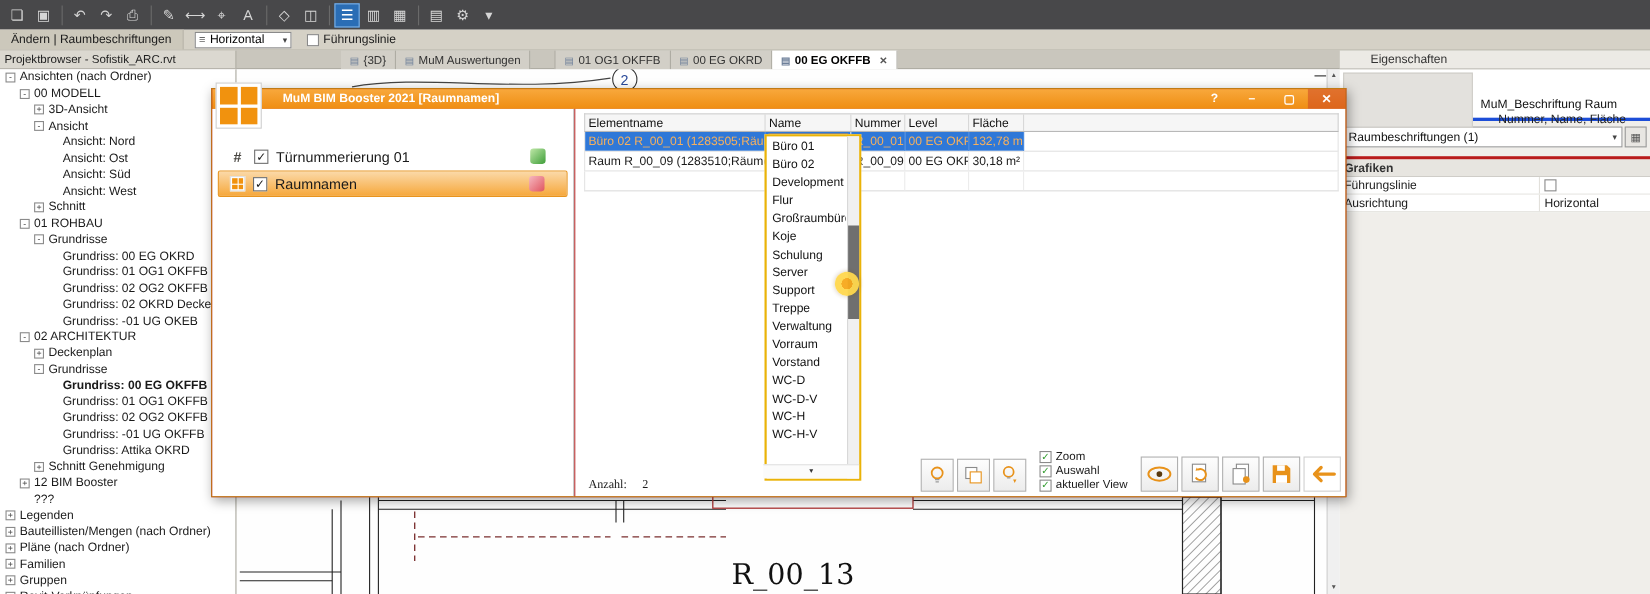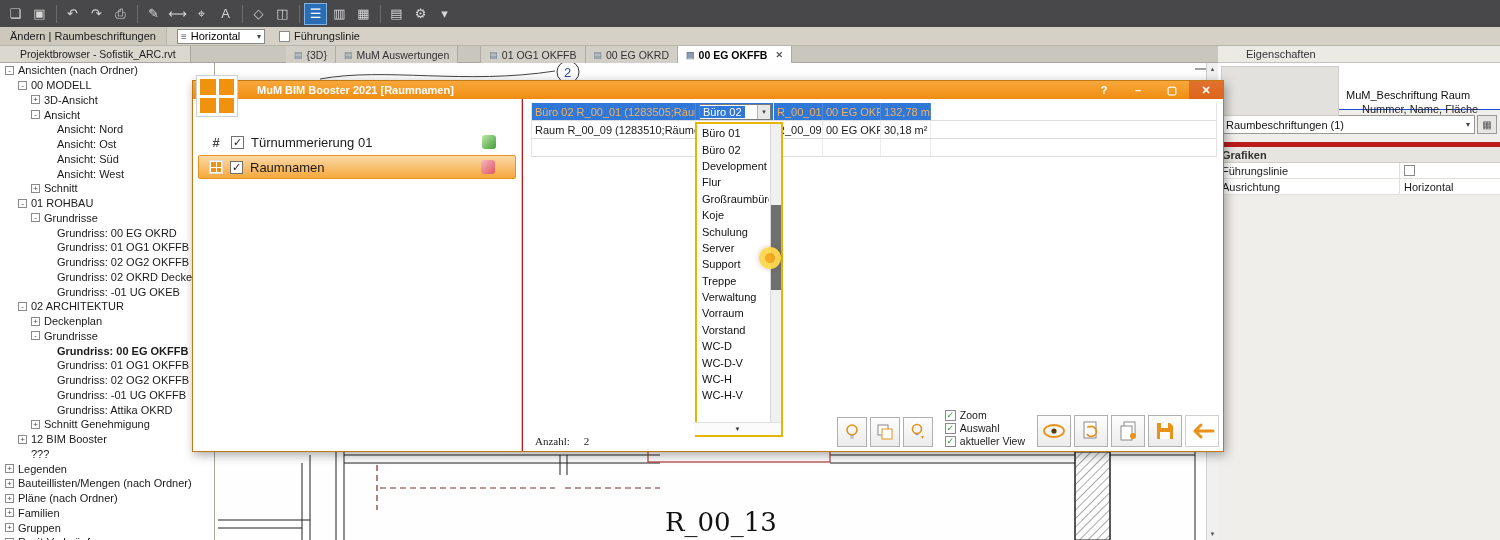--- a/index.html
+++ b/index.html
@@ -16,21 +16,21 @@
   .ribbon { position:absolute; top:27px; left:0; width:1500px; height:19px; background:#d5d1c6; border-bottom:1px solid #b8b5aa; display:flex; align-items:center; }
   .context-tab { padding:0 10px; height:100%; display:flex; align-items:center; background:#ccc8bb; border-right:1px solid #b8b5aa; color:#1a1a1a; }
   .align-combo { margin-left:10px; width:88px; height:15px; background:#fff; border:1px solid #8a8a8a; display:flex; align-items:center; padding:0 3px; gap:4px; }
   .align-combo .aicon { color:#666; font-size:10px; }
   .align-combo .aarrow { margin-left:auto; font-size:8px; color:#444; }
   .leader-check { margin-left:14px; display:flex; gap:4px; align-items:center; color:#1a1a1a; }
   .cb-empty { width:11px; height:11px; background:#fff; border:1px solid #8a8a8a; flex:none; }
 
   
   .viewbar { position:absolute; top:46px; left:0; width:1500px; height:17px; background:#c9c6bd; border-bottom:1px solid #a9a79e; display:flex; font-size:10.5px; }
-  .browser-title { width:191px; flex:none; background:#dbd8d0; border-right:1px solid #a9a79e; display:flex; align-items:center; padding-left:20px; color:#222; }
+  .browser-title { width:215px; flex:none; background:#dbd8d0; border-right:1px solid #a9a79e; display:flex; align-items:center; padding-left:4px; color:#222; }
   .tabs { display:flex; margin-left:95px; }
   .tab { height:17px; display:flex; align-items:center; gap:4px; padding:0 8px; background:#d2cfc7; border-right:1px solid #aeaca3; color:#333; }
   .tab.gap { margin-left:22px; border-left:1px solid #aeaca3; }
   .tab.active { background:#fff; font-weight:bold; color:#000; }
   .tab .ticon { color:#6d7f99; font-size:9px; }
   .tab .close { color:#555; font-size:9px; margin-left:4px; display:none; }
   .tab.active .close { display:inline; }
   .props-header { position:absolute; left:1218px; top:46px; width:282px; height:17px; background:#eceae5; border-bottom:1px solid #c4c2bc; display:flex; align-items:center; padding-left:28px; color:#333; z-index:6; }
 
   
@@ -47,29 +47,29 @@
 
   
   .canvas { position:absolute; left:215px; top:63px; width:991px; height:477px; background:#fefefe; overflow:hidden; z-index:1; }
   .vscroll { position:absolute; left:1206px; top:63px; width:12px; height:477px; background:#f0f0f0; border-left:1px solid #d0d0d0; z-index:5; }
   .vs-arrow { height:12px; display:flex; align-items:center; justify-content:center; font-size:6px; color:#555; }
   .vs-down { position:absolute; bottom:0; left:0; right:0; }
   .vs-thumb { position:absolute; top:300px; left:1px; right:1px; height:42px; background:#cdcdcd; border:1px solid #a8a8a8; }
 
   
   .props { position:absolute; left:1218px; top:63px; width:282px; height:477px; background:#f0eeea; z-index:5; }
-  .type-box { height:47px; background:#fff; border-bottom:1px solid #1d4ed8; position:relative; }
+  .type-box { height:47px; background:#fff; border-bottom:3px solid #1d4ed8; position:relative; }
   .type-img { position:absolute; left:3px; top:3px; width:118px; height:50px; background:#e3e1dd; border:1px solid #cfcdc8; }
   .type-name { position:absolute; left:128px; top:26px; color:#111; }
   .type-params { position:absolute; left:144px; top:40px; color:#222;text-align:center; }
   .selector-row { margin:5px 3px 0 3px; display:flex; gap:2px; }
   .selector { flex:1; height:19px; background:#fff; border:1px solid #9a9a9a; display:flex; align-items:center; padding:0 4px; color:#111; }
   .selector .sarrow { margin-left:auto; font-size:8px; color:#444; }
   .edit-type-btn { width:20px; height:19px; background:#e8e6e2; border:1px solid #9a9a9a; display:flex; align-items:center; justify-content:center; font-size:10px; color:#555; }
-  .pgrid { margin-top:8px; border-top:5px solid #b91c1c; background:#fff; }
+  .pgrid { margin-top:8px; border-top:3px solid #b91c1c; background:#fff; }
   .pgroup { height:16px; background:#e7e5e0; border-bottom:1px solid #cfcdc8; display:flex; align-items:center; padding-left:4px; font-weight:bold; color:#333; }
   .prow { height:16px; display:flex; border-bottom:1px solid #e2e0db; background:#fff; }
   .plabel { width:182px; padding-left:4px; display:flex; align-items:center; border-right:1px solid #e2e0db; color:#1a1a1a; }
   .pvalue { flex:1; padding-left:4px; display:flex; align-items:center; color:#1a1a1a; }
 
   
   .dialog { position:absolute; left:168px; top:80px; width:1032px; height:372px; background:#b91c1c; border:1px solid #c07a14; box-shadow:2px 3px 10px rgba(0,0,0,0.35); z-index:100;margin-left:24px; }
   .dtitle { position:absolute; left:0; top:0; right:0; height:18px; background:linear-gradient(#f8a83c,#ef8d12); color:#fff; font-weight:bold; display:flex; align-items:center; }
   .dtitle .dtext { margin-left:64px; }
   .dbtns { margin-left:auto; display:flex; height:100%; }
@@ -512,20 +512,26 @@
             </span>
           <span class="cbk">✓</span>
           <span class="rule-label">Raumnamen</span>
           <span class="rule-flag flag-red"></span>
         </div>
       </div>
     </div>
 
     <div class="dright">
       <div class="grid-area">
+        <div class="thead">
+          <div class="thead-wrap">
+            
+          <div class="th">Elementname</div><div class="th">Name</div><div class="th">Nummer</div><div class="th">Level</div><div class="th">Fläche</div></div>
+          <div class="th th-fill"></div>
+        </div>
         <div class="trow sel">
           <div class="td c0">Büro 02 R_00_01 (1283505;Räume</div>
           <div class="td c1">
             <span class="combo">
               <span class="ctext">Büro 02</span>
               <span class="carrow">▾</span>
             </span>
           </div>
           <div class="td c2">R_00_01</div>
           <div class="td c3">00 EG OKFFB</div>

